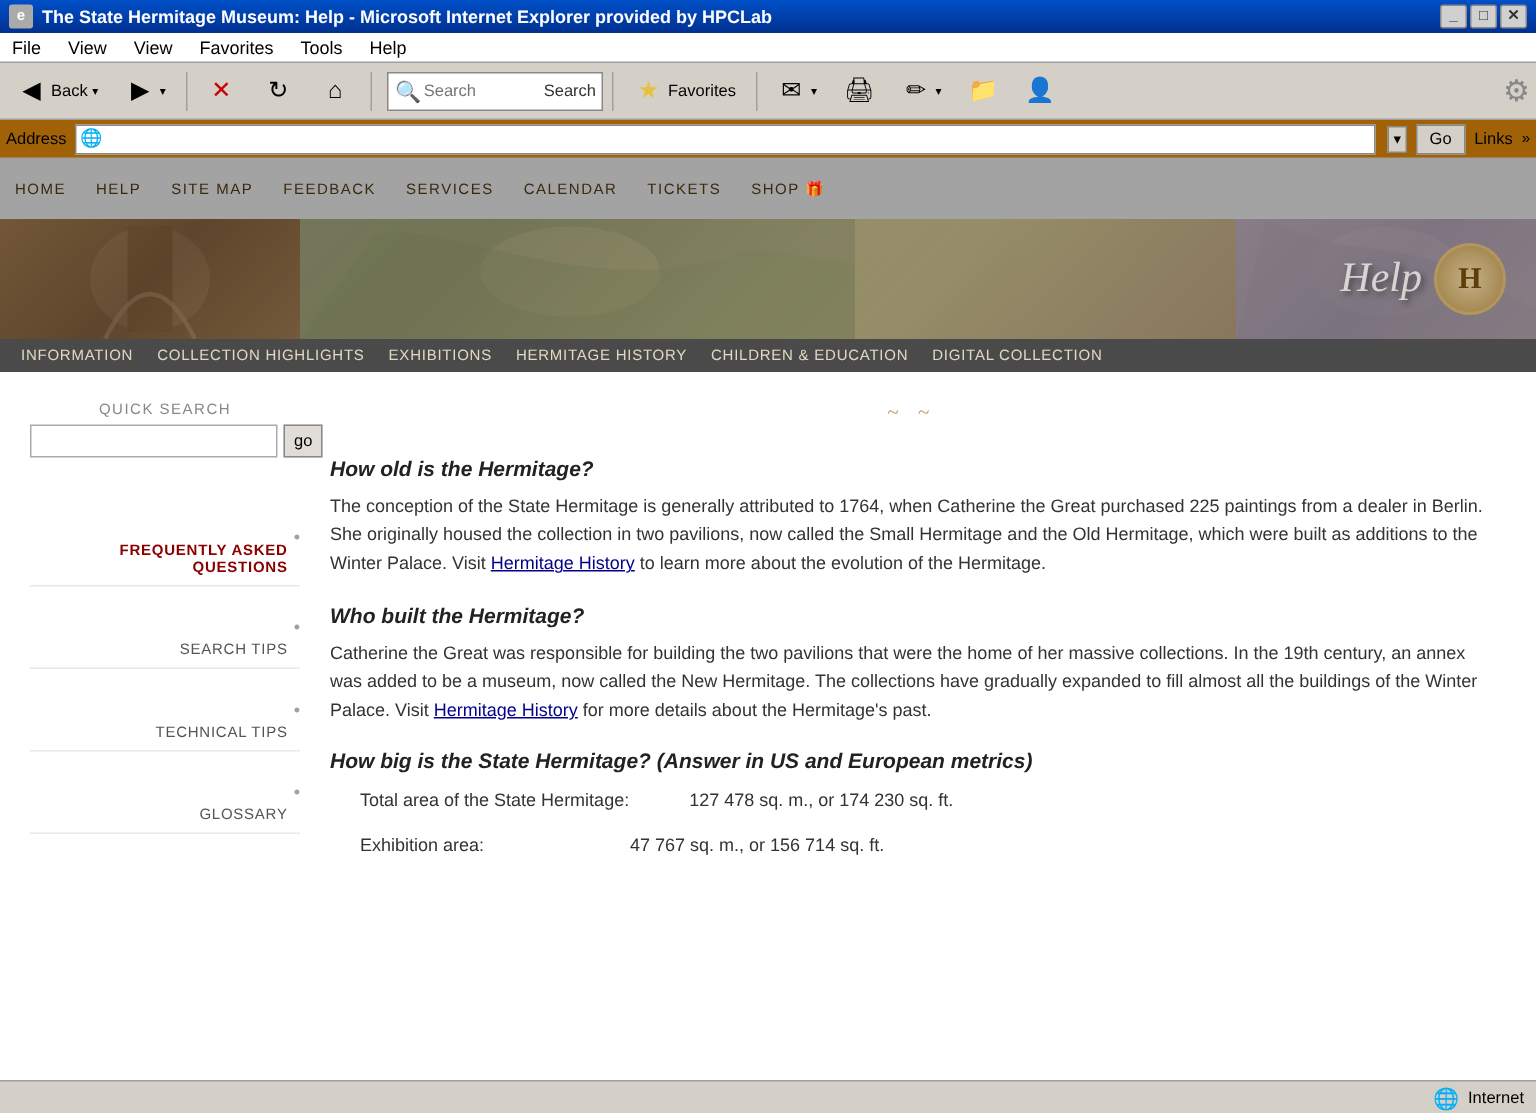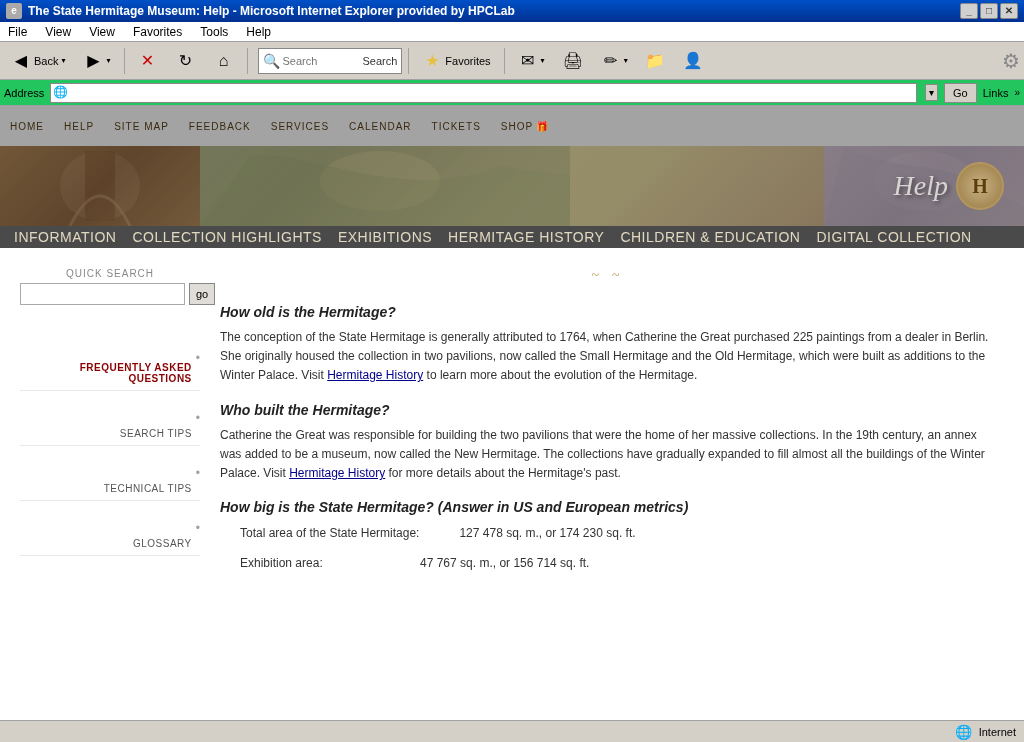--- a/index.html
+++ b/index.html
@@ -104,21 +104,21 @@
     .search-area input {
       border: none;
       outline: none;
       font-size: 11px;
       width: 120px;
       background: transparent;
     }
 
     
     .address-bar {
-      background: #22c55e;
+      background: #a16207;
       border-bottom: 1px solid #a0a0a0;
       padding: 2px 4px;
       display: flex;
       align-items: center;
       gap: 6px;
       height: 26px;
     }
     .address-label { font-size: 11px; color: #000; }
     .address-input-wrap {
       display: flex;
@@ -239,21 +239,21 @@
     
     .sub-nav {
       background: #4a4a4a;
       display: flex;
       align-items: center;
       padding: 0 6px;
       height: 22px;
       gap: 0;
     }
     .sub-nav a {
-      font-size: 14px;
+      font-size: 10px;
       color: #e0d8c0;
       text-decoration: none;
       letter-spacing: 0.5px;
       text-transform: uppercase;
       padding: 0 8px;
       height: 22px;
       display: flex;
       align-items: center;
       white-space: nowrap;
     }

